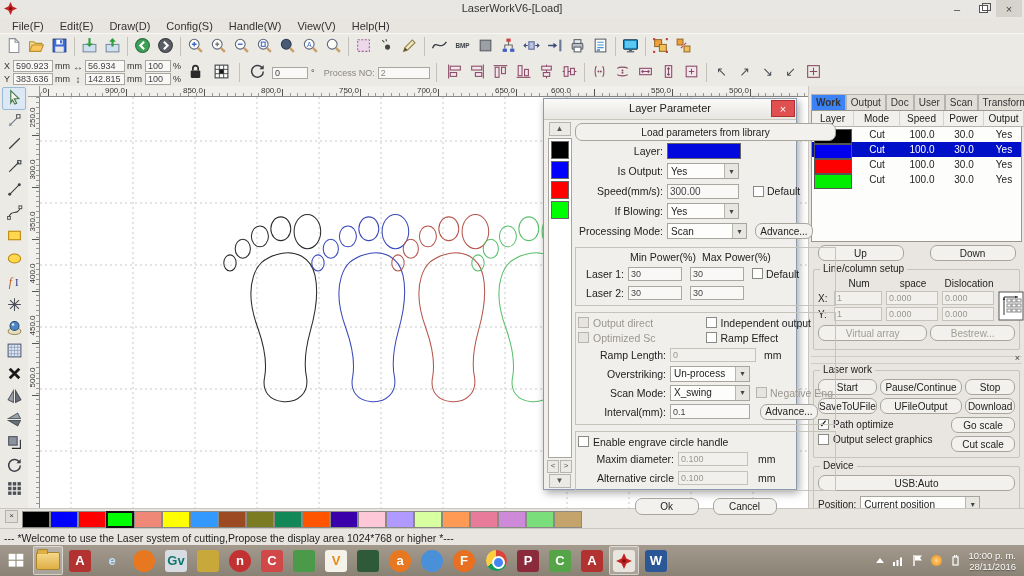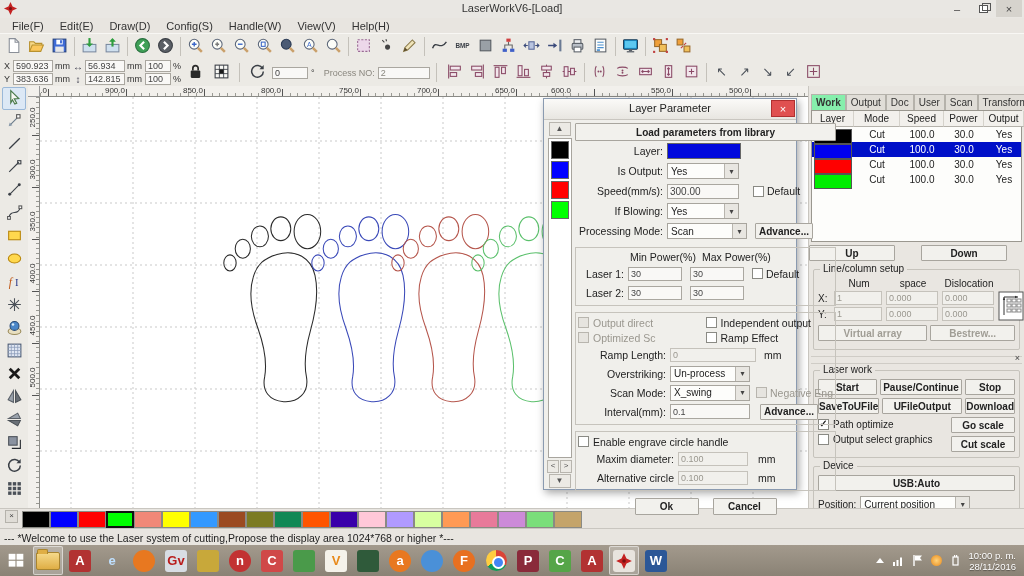--- a/index.html
+++ b/index.html
@@ -44,30 +44,30 @@
   .left-ruler{position:absolute;left:28px;top:97px;width:12px;height:411px;background:#f2f0ec;border-right:1px solid #8a8a86;box-sizing:border-box;overflow:hidden;
     background-image:repeating-linear-gradient(to bottom,#9a9a94 0 1px,transparent 1px 5.2px);background-size:3px 100%;background-position:100% 0;background-repeat:no-repeat;}
   .left-ruler .lab{position:absolute;left:-14px;width:36px;font-size:8px;color:#333;text-align:center;transform:rotate(-90deg);}
   .left-ruler .maj{position:absolute;right:0;height:1px;width:7px;background:#555;}
   .canvas{position:absolute;left:40px;top:97px;width:768px;height:411px;background:#fff;}
   .canvas svg{position:absolute;left:0;top:0;}
   
   .rpanel{position:absolute;left:808px;top:86px;width:216px;bottom:68px;background:#e9e6e1;border-left:1px solid #c9c6c0;box-sizing:border-box;font-size:10px;}
   .tabs{display:flex;margin:8px 2px 0 2px;}
   .tab{padding:2px 4px;border:1px solid #b5b2ab;border-bottom:none;background:#e0ddd7;font-size:10px;color:#333;white-space:nowrap;}
-  .tab.active{background:#86efac;position:relative;top:0;font-weight:bold;}
+  .tab.active{background:#3b82f6;position:relative;top:0;font-weight:bold;}
   .ltable{margin:0 2px;border:1px solid #9a978f;background:#fdfdfb;height:130px;}
   .lt-head,.lt-row{display:grid;grid-template-columns:42px 46px 44px 40px 40px;}
   .lt-head div{border-bottom:1px solid #b5b2ab;border-right:1px solid #d5d2cb;text-align:center;padding:2px 0;background:#f2f0ec;font-size:10px;}
   .lt-row div{text-align:center;padding:1px 0;font-size:10px;height:13px;line-height:13px;}
   .lt-row .sw{margin:1px 2px;height:11px;border:1px solid #555;}
   .lt-row.sel{background:#0010c8;color:#fff;}
-  .updown{display:flex;gap:26px;margin-top:3px;}
-  .btn{background:#f2f1ed;border:1px solid #a8a59e;border-radius:1px;font-size:10px;color:#222;
-    display:flex;align-items:center;justify-content:center;height:16px;box-sizing:border-box;font-family:"Liberation Sans",sans-serif;font-weight:bold;}
+  .updown{display:flex;justify-content:center;gap:26px;margin-top:3px;}
+  .btn{background:#f2f1ed;border:1px solid #a8a59e;border-radius:7px;font-size:10px;color:#222;
+    display:flex;align-items:center;justify-content:center;height:16px;box-sizing:border-box;font-family:"Liberation Sans",sans-serif;}
   .btn.dis{color:#a09d95;}
   .grp{border:1px solid #c6c3bc;border-radius:2px;margin:8px 4px 0 4px;position:relative;padding:8px 4px 5px 4px;}
   .grp .gt{position:absolute;top:-7px;left:6px;background:#e9e6e1;padding:0 3px;font-size:10px;color:#222;}
   .lc-grid{display:grid;grid-template-columns:14px 50px 54px 54px 30px;gap:2px;align-items:center;}
   .lc-grid .hd{text-align:center;font-size:10px;}
   .arr-ic{grid-row:span 2;width:26px;height:30px;}
   .splitter{height:6px;margin:6px 2px 0 2px;border-top:1px solid #cfccc6;border-bottom:1px solid #cfccc6;position:relative;}
   .splitter .x{position:absolute;right:2px;top:-4px;font-size:9px;color:#444;}
   .lw-row{display:flex;gap:3px;margin-bottom:3px;}
   .cbrow{display:flex;align-items:center;gap:4px;height:15px;}
@@ -872,21 +872,21 @@
           <div class="btn">Cut scale</div>
         </div>
       </div>
     </div>
 
     <div class="grp">
       <span class="gt">Device</span>
       <div class="btn" style="width:100%">USB:Auto</div>
       <div class="r" style="margin-top:5px;justify-content:flex-start;gap:4px">
         <span>Position:</span>
-        <div class="select" style="width:110px">
+        <div class="select" style="width:120px">
             <span>Current position</span>
           </div>
       </div>
     </div>
   </div>
 
   <div class="dialog">
     <div class="dlg-title">
       <span class="t">Layer Parameter</span>
       <span class="dlg-close">×</span>
@@ -1077,21 +1077,21 @@
         <div class="tk-app">
           <span class="tile" style="background:#b23232;color:#ffffff">A</span>
         </div>
         <div class="tk-app">
           <span class="tile" style="background:transparent;color:#bfe0ff">e</span>
         </div>
         <div class="tk-app">
           <span class="tile round" style="background:#e87820;color:#fff"></span>
         </div>
         <div class="tk-app">
-          <span class="tile" style="background:#d8dde4;color:#b91c1c">Gv</span>
+          <span class="tile" style="background:#d8dde4;color:#0f766e">Gv</span>
         </div>
         <div class="tk-app">
           <span class="tile" style="background:#c8a83a;color:#fff"></span>
         </div>
         <div class="tk-app">
           <span class="tile round" style="background:#c23232;color:#ffffff">n</span>
         </div>
         <div class="tk-app">
           <span class="tile" style="background:#d04848;color:#ffffff">C</span>
         </div>

